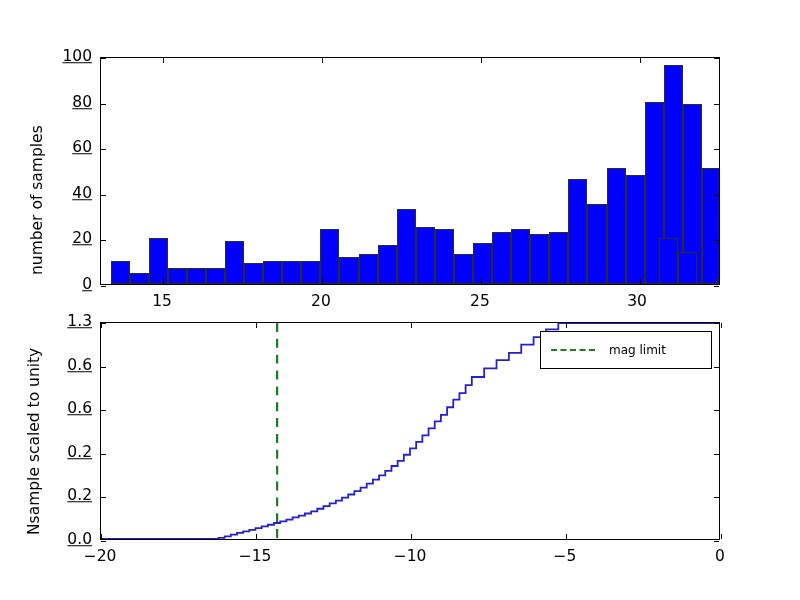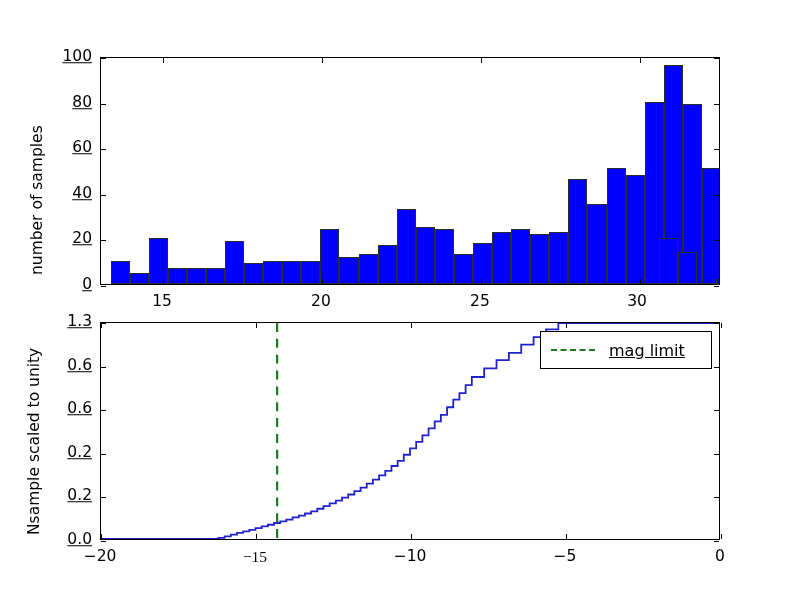--- a/index.html
+++ b/index.html
@@ -36,21 +36,21 @@
   .bar{position:absolute;bottom:0;background:#0000ff;box-sizing:border-box;
        border:1px solid #2b2b2b;}
 
   
   .curve-svg{position:absolute;inset:0;width:100%;height:100%;}
 
   
   .legend{position:absolute;box-sizing:border-box;border:1.4px solid #000;background:#fff;
           display:flex;align-items:center;padding:0 12px 0 10px;gap:14px;}
   .legend-line{width:44px;height:0;border-top:2.2px dashed #1f7a1f;}
-  .legend-text{font-size:16px;color:#000;white-space:nowrap;text-decoration:underline;}
+  .legend-text{font-size:12px;color:#000;white-space:nowrap;}
 </style>
 </head>
 <body>
 
 <div id="figure">
 
 
   <div class="axes" id="top-axes" style="left:100px;top:57px;width:620px;height:228px;">
     <div class="axes-inner" id="top-inner">
         <div class="bar" style="left: 9.53846px; width: 19.0769px; height: 22.8px;"></div>
@@ -159,17 +159,17 @@
     <div class="ticklabel x" style="left: 320.974px; top: 294px;">20</div>
     <div class="ticklabel x" style="left: 479.949px; top: 294px;">25</div>
     <div class="ticklabel x" style="left: 637px; top: 294px;">30</div>
     <div class="ticklabel y" style="left: 50px; width: 42px; top: 540px;">0.0</div>
     <div class="ticklabel y" style="left: 50px; width: 42px; top: 496.4px;">0.2</div>
     <div class="ticklabel y" style="left: 50px; width: 42px; top: 452.8px;">0.2</div>
     <div class="ticklabel y" style="left: 50px; width: 42px; top: 409.2px;">0.6</div>
     <div class="ticklabel y" style="left: 50px; width: 42px; top: 365.6px;">0.6</div>
     <div class="ticklabel y" style="left: 50px; width: 42px; top: 322px;">1.3</div>
     <div class="ticklabel x" style="left: 100px; top: 549px;">−20</div>
-    <div class="ticklabel x" style="left: 255px; top: 549px; font-family: Liberation Serif, serif;">−15</div>
+    <div class="ticklabel x" style="left: 255px; top: 549px;">−15</div>
     <div class="ticklabel x" style="left: 410px; top: 549px;">−10</div>
     <div class="ticklabel x" style="left: 565px; top: 549px;">−5</div>
     <div class="ticklabel x" style="left: 720px; top: 549px;">0</div>
   </div>
 
 </body></html>

